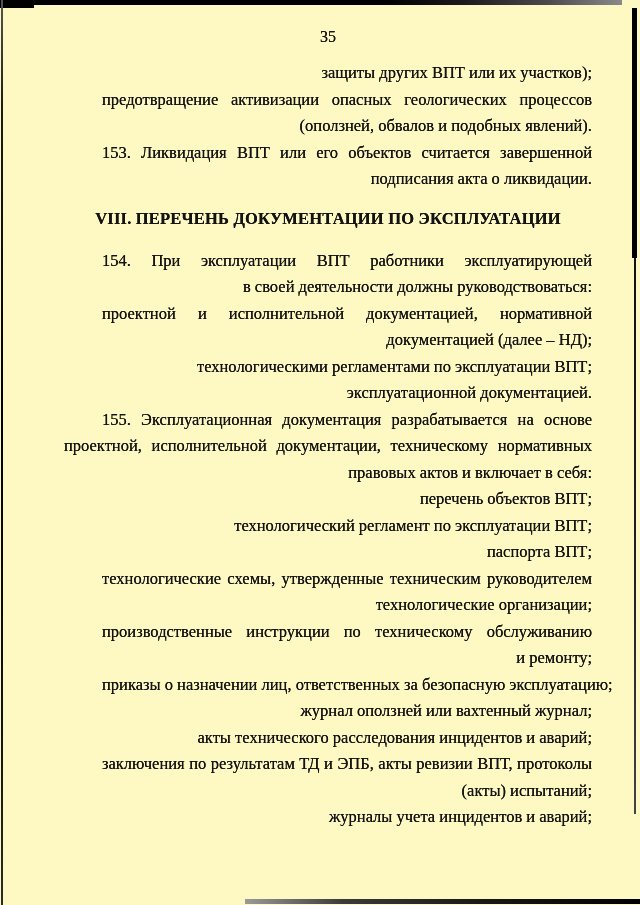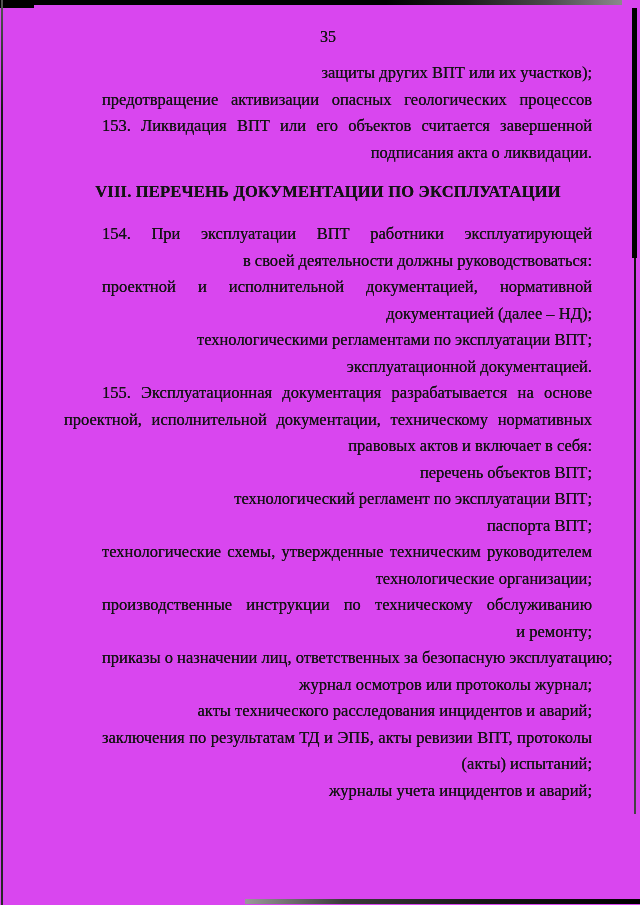--- a/index.html
+++ b/index.html
@@ -9,21 +9,21 @@
     width: 640px;
     height: 905px;
     background: #ffffff;
     overflow: hidden;
     font-family: "Liberation Serif", serif;
     color: #131313;
   }
   .page {
     position: absolute;
     inset: 0;
-    background: #d946ef;
+    background: #fef9c3;
   }
   
   .top-bar {
     position: absolute;
     top: 0; left: 0;
     width: 622px; height: 5px;
     background: linear-gradient(to right, #000 0%, #000 62%, #1c1c1c 75%, #4a4a4a 88%, #8a8a8a 100%);
   }
   .top-bar-notch {
     position: absolute;
@@ -106,40 +106,41 @@
   <div class="left-line"></div>
   <div class="right-bar"></div>
   <div class="right-line"></div>
   <div class="bottom-bar"></div>
 
   <div class="content">
     <div class="page-number">35</div>
     <div id="text-body">
         <div class="line">защиты других ВПТ или их участков);</div>
         <div class="line indent stretch">предотвращение активизации опасных геологических процессов</div>
+        <div class="line">(оползней, обвалов и подобных явлений).</div>
         <div class="line indent stretch">153. Ликвидация ВПТ или его объектов считается завершенной после</div>
         <div class="line">подписания акта о ликвидации.</div>
         <div class="heading">VIII. ПЕРЕЧЕНЬ ДОКУМЕНТАЦИИ ПО ЭКСПЛУАТАЦИИ</div>
         <div class="line indent stretch">154. При эксплуатации ВПТ работники эксплуатирующей организации</div>
         <div class="line">в своей деятельности должны руководствоваться:</div>
         <div class="line indent stretch">проектной и исполнительной документацией, нормативной</div>
         <div class="line">документацией (далее – НД);</div>
         <div class="line indent">технологическими регламентами по эксплуатации ВПТ;</div>
         <div class="line indent">эксплуатационной документацией.</div>
         <div class="line indent stretch">155. Эксплуатационная документация разрабатывается на основе</div>
         <div class="line stretch">проектной, исполнительной документации, техническому нормативных</div>
         <div class="line">правовых актов и включает в себя:</div>
         <div class="line indent">перечень объектов ВПТ;</div>
         <div class="line indent">технологический регламент по эксплуатации ВПТ;</div>
         <div class="line indent">паспорта ВПТ;</div>
         <div class="line indent stretch">технологические схемы, утвержденные техническим руководителем</div>
         <div class="line">технологические организации;</div>
         <div class="line indent stretch">производственные инструкции по техническому обслуживанию</div>
         <div class="line">и ремонту;</div>
         <div class="line indent">приказы о назначении лиц, ответственных за безопасную эксплуатацию;</div>
-        <div class="line indent">журнал осмотров или протоколы журнал;</div>
+        <div class="line indent">журнал оползней или вахтенный журнал;</div>
         <div class="line indent">акты технического расследования инцидентов и аварий;</div>
         <div class="line indent stretch">заключения по результатам ТД и ЭПБ, акты ревизии ВПТ, протоколы</div>
         <div class="line">(акты) испытаний;</div>
         <div class="line indent">журналы учета инцидентов и аварий;</div>
       </div>
   </div>
 </div>
 
 </body></html>

